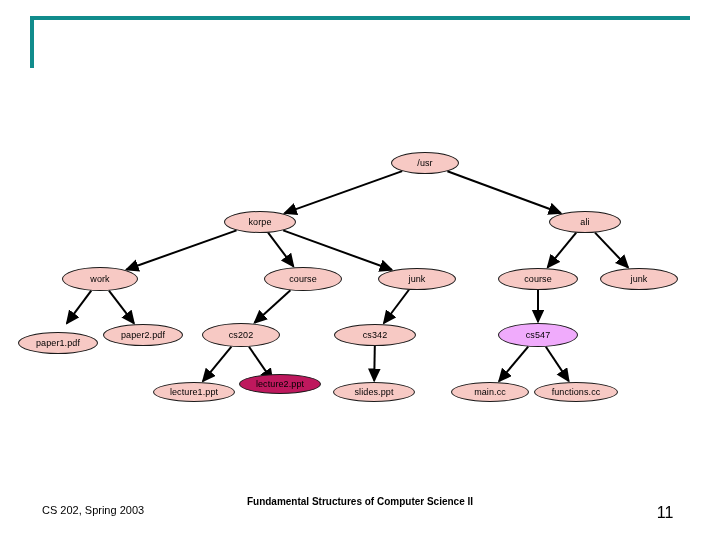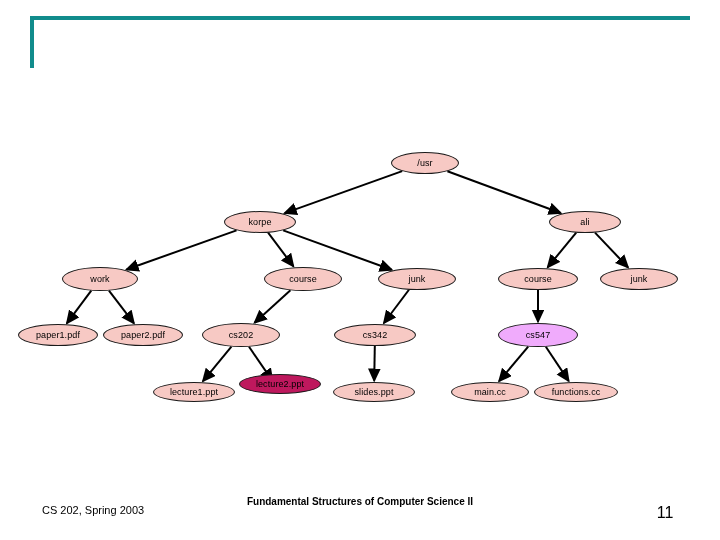--- a/index.html
+++ b/index.html
@@ -141,21 +141,21 @@
       </div>
       <div class="tree-node" style="left: 417px; top: 237px; width: 78px; height: 22px; background: rgb(247, 201, 196); border-color: rgb(26, 26, 26);">
         <span>junk</span>
       </div>
       <div class="tree-node" style="left: 538px; top: 237px; width: 80px; height: 22px; background: rgb(247, 201, 196); border-color: rgb(26, 26, 26);">
         <span>course</span>
       </div>
       <div class="tree-node" style="left: 639px; top: 237px; width: 78px; height: 22px; background: rgb(247, 201, 196); border-color: rgb(26, 26, 26);">
         <span>junk</span>
       </div>
-      <div class="tree-node" style="left: 58px; top: 293px; width: 80px; height: 22px; background: rgb(247, 201, 196); border-color: rgb(26, 26, 26);">
+      <div class="tree-node" style="left: 58px; top: 301px; width: 80px; height: 22px; background: rgb(247, 201, 196); border-color: rgb(26, 26, 26);">
         <span>paper1.pdf</span>
       </div>
       <div class="tree-node" style="left: 143px; top: 293px; width: 80px; height: 22px; background: rgb(247, 201, 196); border-color: rgb(26, 26, 26);">
         <span>paper2.pdf</span>
       </div>
       <div class="tree-node" style="left: 241px; top: 293px; width: 78px; height: 24px; background: rgb(247, 201, 196); border-color: rgb(26, 26, 26);">
         <span>cs202</span>
       </div>
       <div class="tree-node" style="left: 375px; top: 293px; width: 82px; height: 22px; background: rgb(247, 201, 196); border-color: rgb(26, 26, 26);">
         <span>cs342</span>

